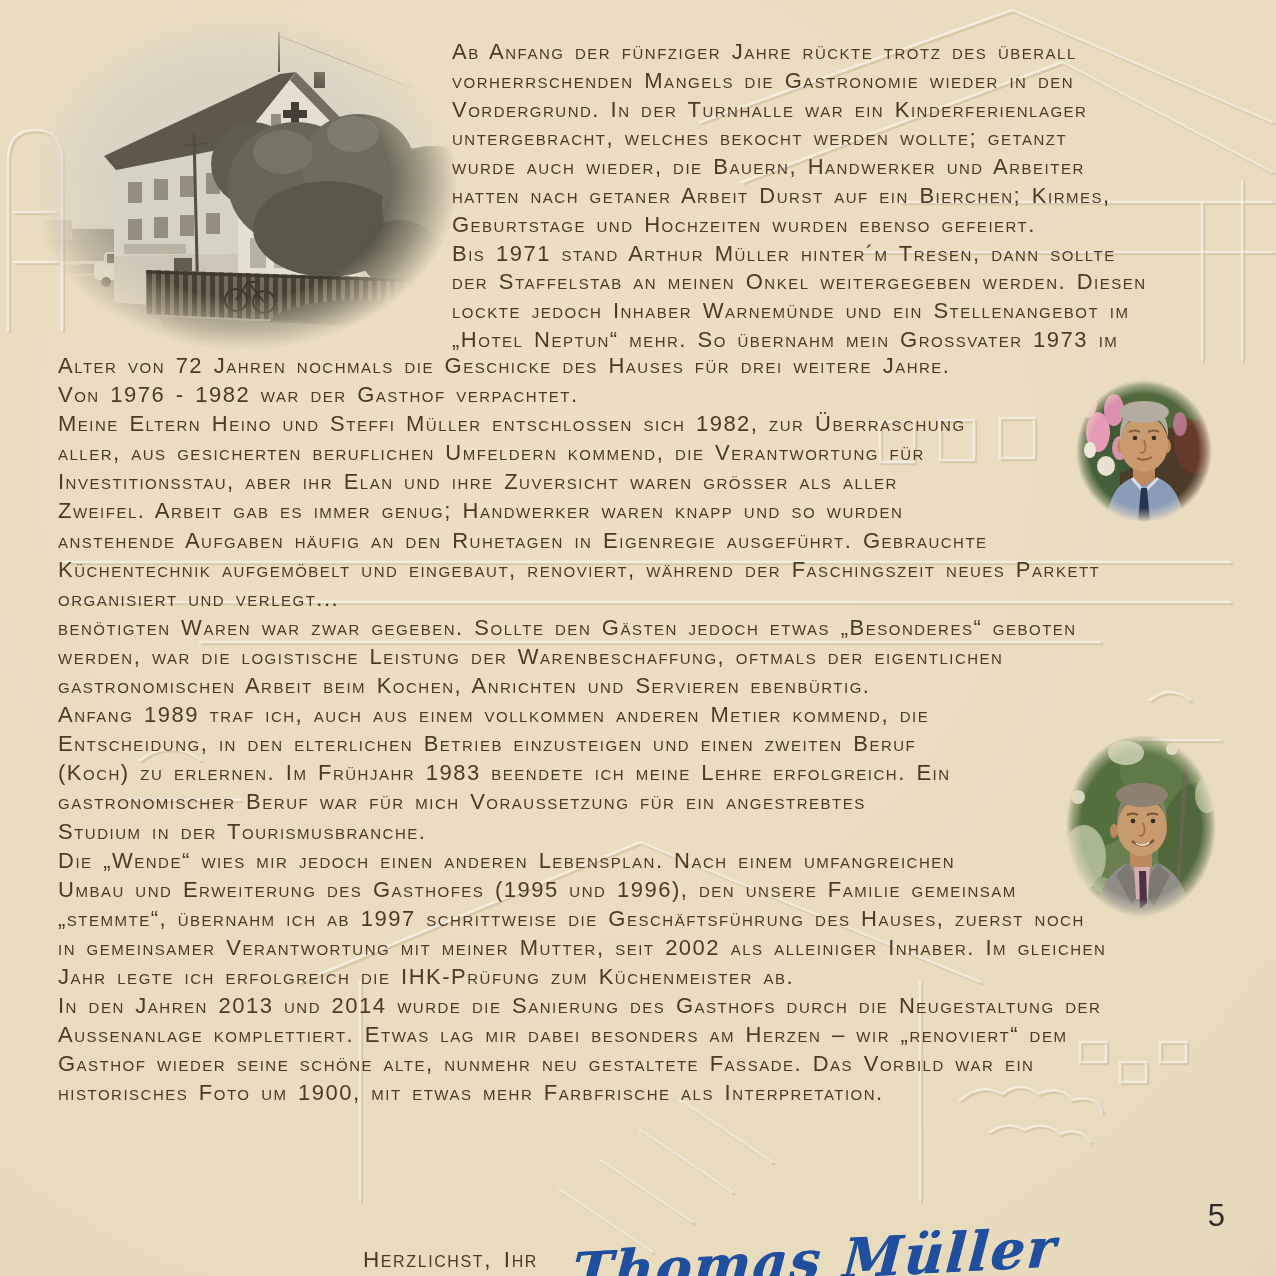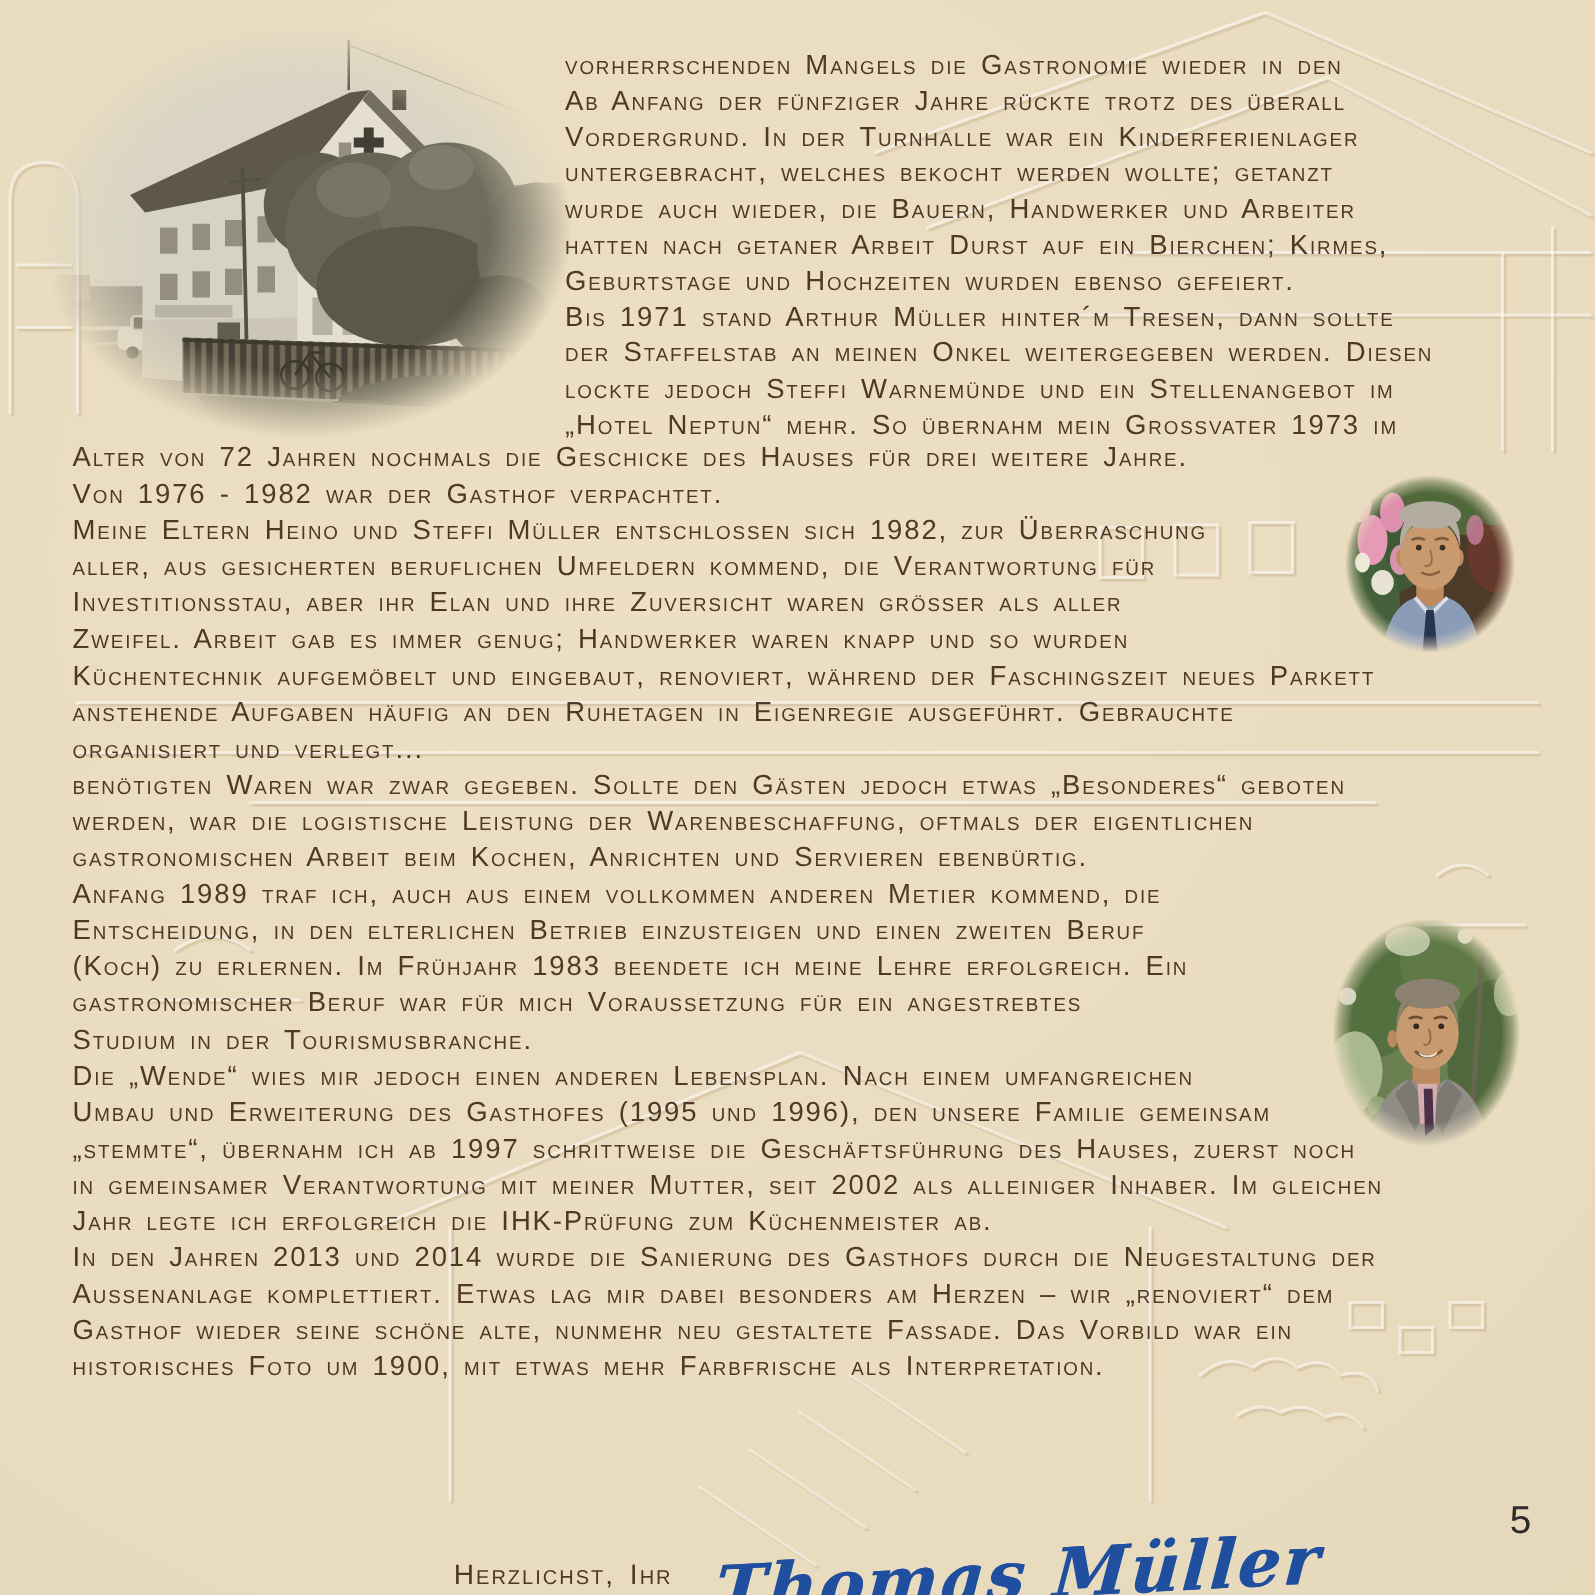--- a/index.html
+++ b/index.html
@@ -138,42 +138,42 @@
       </g>
       <ellipse cx="330" cy="312" rx="90" ry="26" fill="#45463d"></ellipse>
       <ellipse cx="420" cy="302" rx="50" ry="32" fill="#3c3d35"></ellipse>
       <ellipse cx="255" cy="320" rx="42" ry="14" fill="#55564c"></ellipse>
       <polygon points="130,302 432,318 432,338 150,338" fill="#7d7a6d"></polygon>
       <rect width="432" height="338" fill="#c8ad7e" opacity="0.10"></rect>
     </svg>
   </div>
 
   <div class="textblock intro">
+      <div class="line">Ab Anfang der fünfziger Jahre rückte trotz des überall</div>
       <div class="line">vorherrschenden Mangels die Gastronomie wieder in den</div>
-      <div class="line">Ab Anfang der fünfziger Jahre rückte trotz des überall</div>
       <div class="line">Vordergrund. In der Turnhalle war ein Kinderferienlager</div>
       <div class="line">untergebracht, welches bekocht werden wollte; getanzt</div>
       <div class="line">wurde auch wieder, die Bauern, Handwerker und Arbeiter</div>
       <div class="line">hatten nach getaner Arbeit Durst auf ein Bierchen; Kirmes,</div>
       <div class="line">Geburtstage und Hochzeiten wurden ebenso gefeiert.</div>
       <div class="line">Bis 1971 stand Arthur Müller hinter´m Tresen, dann sollte</div>
       <div class="line">der Staffelstab an meinen Onkel weitergegeben werden. Diesen</div>
-      <div class="line">lockte jedoch Steffi Warnemünde und ein Stellenangebot im</div>
+      <div class="line">lockte jedoch Inhaber Warnemünde und ein Stellenangebot im</div>
       <div class="line">„Hotel Neptun“ mehr. So übernahm mein Grossvater 1973 im</div>
     </div>
 
   <div class="textblock body-text">
       <div class="line">Alter von 72 Jahren nochmals die Geschicke des Hauses für drei weitere Jahre.</div>
       <div class="line">Von 1976 - 1982 war der Gasthof verpachtet.</div>
       <div class="line">Meine Eltern Heino und Steffi Müller entschlossen sich 1982, zur Überraschung</div>
       <div class="line">aller, aus gesicherten beruflichen Umfeldern kommend, die Verantwortung für</div>
       <div class="line">Investitionsstau, aber ihr Elan und ihre Zuversicht waren grösser als aller</div>
       <div class="line">Zweifel. Arbeit gab es immer genug; Handwerker waren knapp und so wurden</div>
+      <div class="line">anstehende Aufgaben häufig an den Ruhetagen in Eigenregie ausgeführt. Gebrauchte</div>
       <div class="line">Küchentechnik aufgemöbelt und eingebaut, renoviert, während der Faschingszeit neues Parkett</div>
-      <div class="line">anstehende Aufgaben häufig an den Ruhetagen in Eigenregie ausgeführt. Gebrauchte</div>
       <div class="line">organisiert und verlegt...</div>
       <div class="line">benötigten Waren war zwar gegeben. Sollte den Gästen jedoch etwas „Besonderes“ geboten</div>
       <div class="line">werden, war die logistische Leistung der Warenbeschaffung, oftmals der eigentlichen</div>
       <div class="line">gastronomischen Arbeit beim Kochen, Anrichten und Servieren ebenbürtig.</div>
       <div class="line">Anfang 1989 traf ich, auch aus einem vollkommen anderen Metier kommend, die</div>
       <div class="line">Entscheidung, in den elterlichen Betrieb einzusteigen und einen zweiten Beruf</div>
       <div class="line">(Koch) zu erlernen. Im Frühjahr 1983 beendete ich meine Lehre erfolgreich. Ein</div>
       <div class="line">gastronomischer Beruf war für mich Voraussetzung für ein angestrebtes</div>
       <div class="line">Studium in der Tourismusbranche.</div>
       <div class="line">Die „Wende“ wies mir jedoch einen anderen Lebensplan. Nach einem umfangreichen</div>

